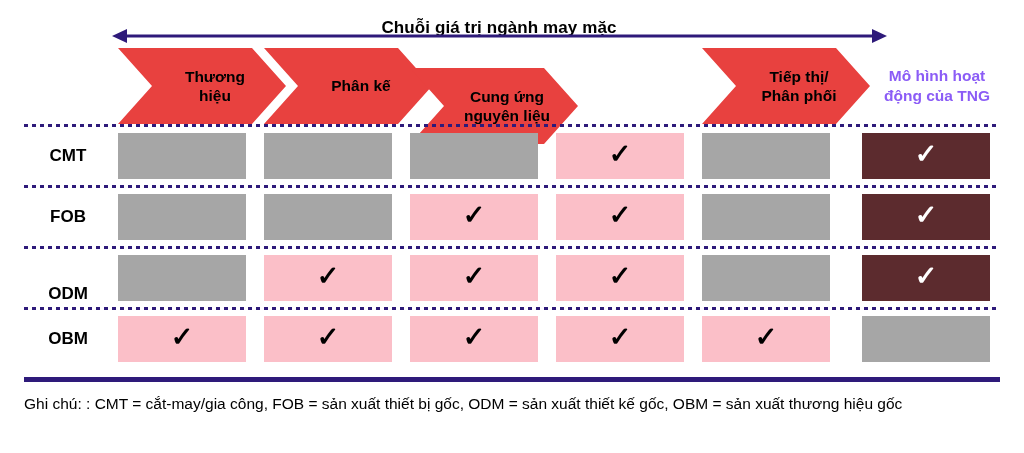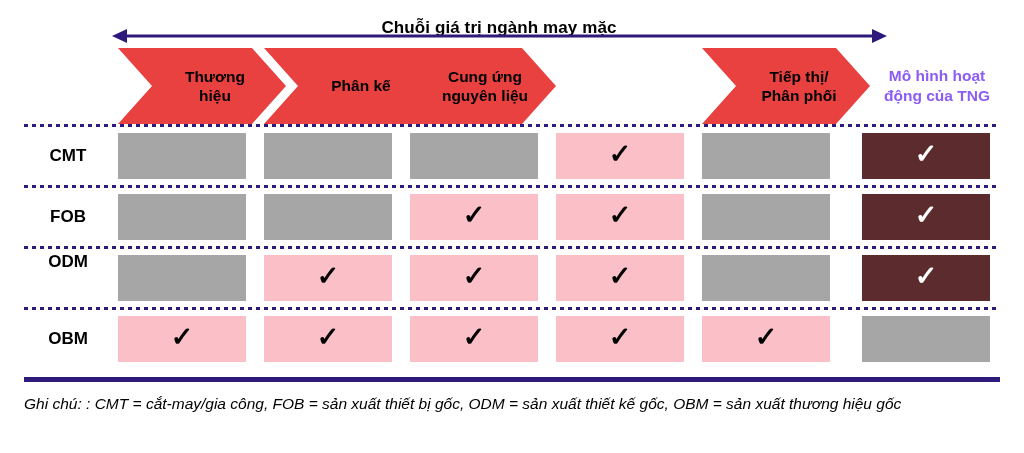--- a/index.html
+++ b/index.html
@@ -143,21 +143,20 @@
     background: #2e1a7a;
   }
   #footnote {
     position: absolute;
     left: 24px;
     top: 392px;
     width: 985px;
     font-size: 15.5px;
     line-height: 1.55;
     color: #000000;
-    font-style: italic;
   }
 </style>
 </head>
 <body>
 
 <div id="chain-title">Chuỗi giá trị ngành may mặc</div>
 
 <div id="chain-arrow">
   <svg width="775" height="20" viewBox="0 0 775 20" aria-hidden="true">
     <line x1="10" y1="10" x2="765" y2="10" stroke="#2e1a7a" stroke-width="3.2"></line>
@@ -167,21 +166,21 @@
 </div>
 
 <div id="chevron-band">
   <div class="chevron" style="left:118px; width:168px;">
     <span class="chev-label">Thương
 hiệu</span>
   </div>
   <div class="chevron" style="left:264px; width:168px;">
     <span class="chev-label">Phân kế</span>
   </div>
-  <div class="chevron" style="left:388px; width:168px;">
+  <div class="chevron" style="left:410px; width:168px;margin-top:20px;">
     <span class="chev-label">Cung ứng
 nguyên liệu</span>
   </div>
   <div class="chevron" style="left:702px; width:168px;">
     <span class="chev-label">Tiếp thị/
 Phân phối</span>
   </div>
 
   <div class="tng-header">Mô hình hoạt
 động của TNG</div>
@@ -208,21 +207,21 @@
       <span class="check">✓</span>
     </div>
     <div class="cell filled" style="left: 556px; top: 70px;">
       <span class="check">✓</span>
     </div>
     <div class="cell empty" style="left: 702px; top: 70px;"></div>
     <div class="cell tng-on" style="left: 862px; top: 70px;">
       <span class="check">✓</span>
     </div>
     <div class="divider" style="top: 122px;"></div>
-    <div class="row-label" style="top: 112px;">ODM</div>
+    <div class="row-label" style="top: 144px;">ODM</div>
     <div class="cell empty" style="left: 118px; top: 131px;"></div>
     <div class="cell filled" style="left: 264px; top: 131px;">
       <span class="check">✓</span>
     </div>
     <div class="cell filled" style="left: 410px; top: 131px;">
       <span class="check">✓</span>
     </div>
     <div class="cell filled" style="left: 556px; top: 131px;">
       <span class="check">✓</span>
     </div>

